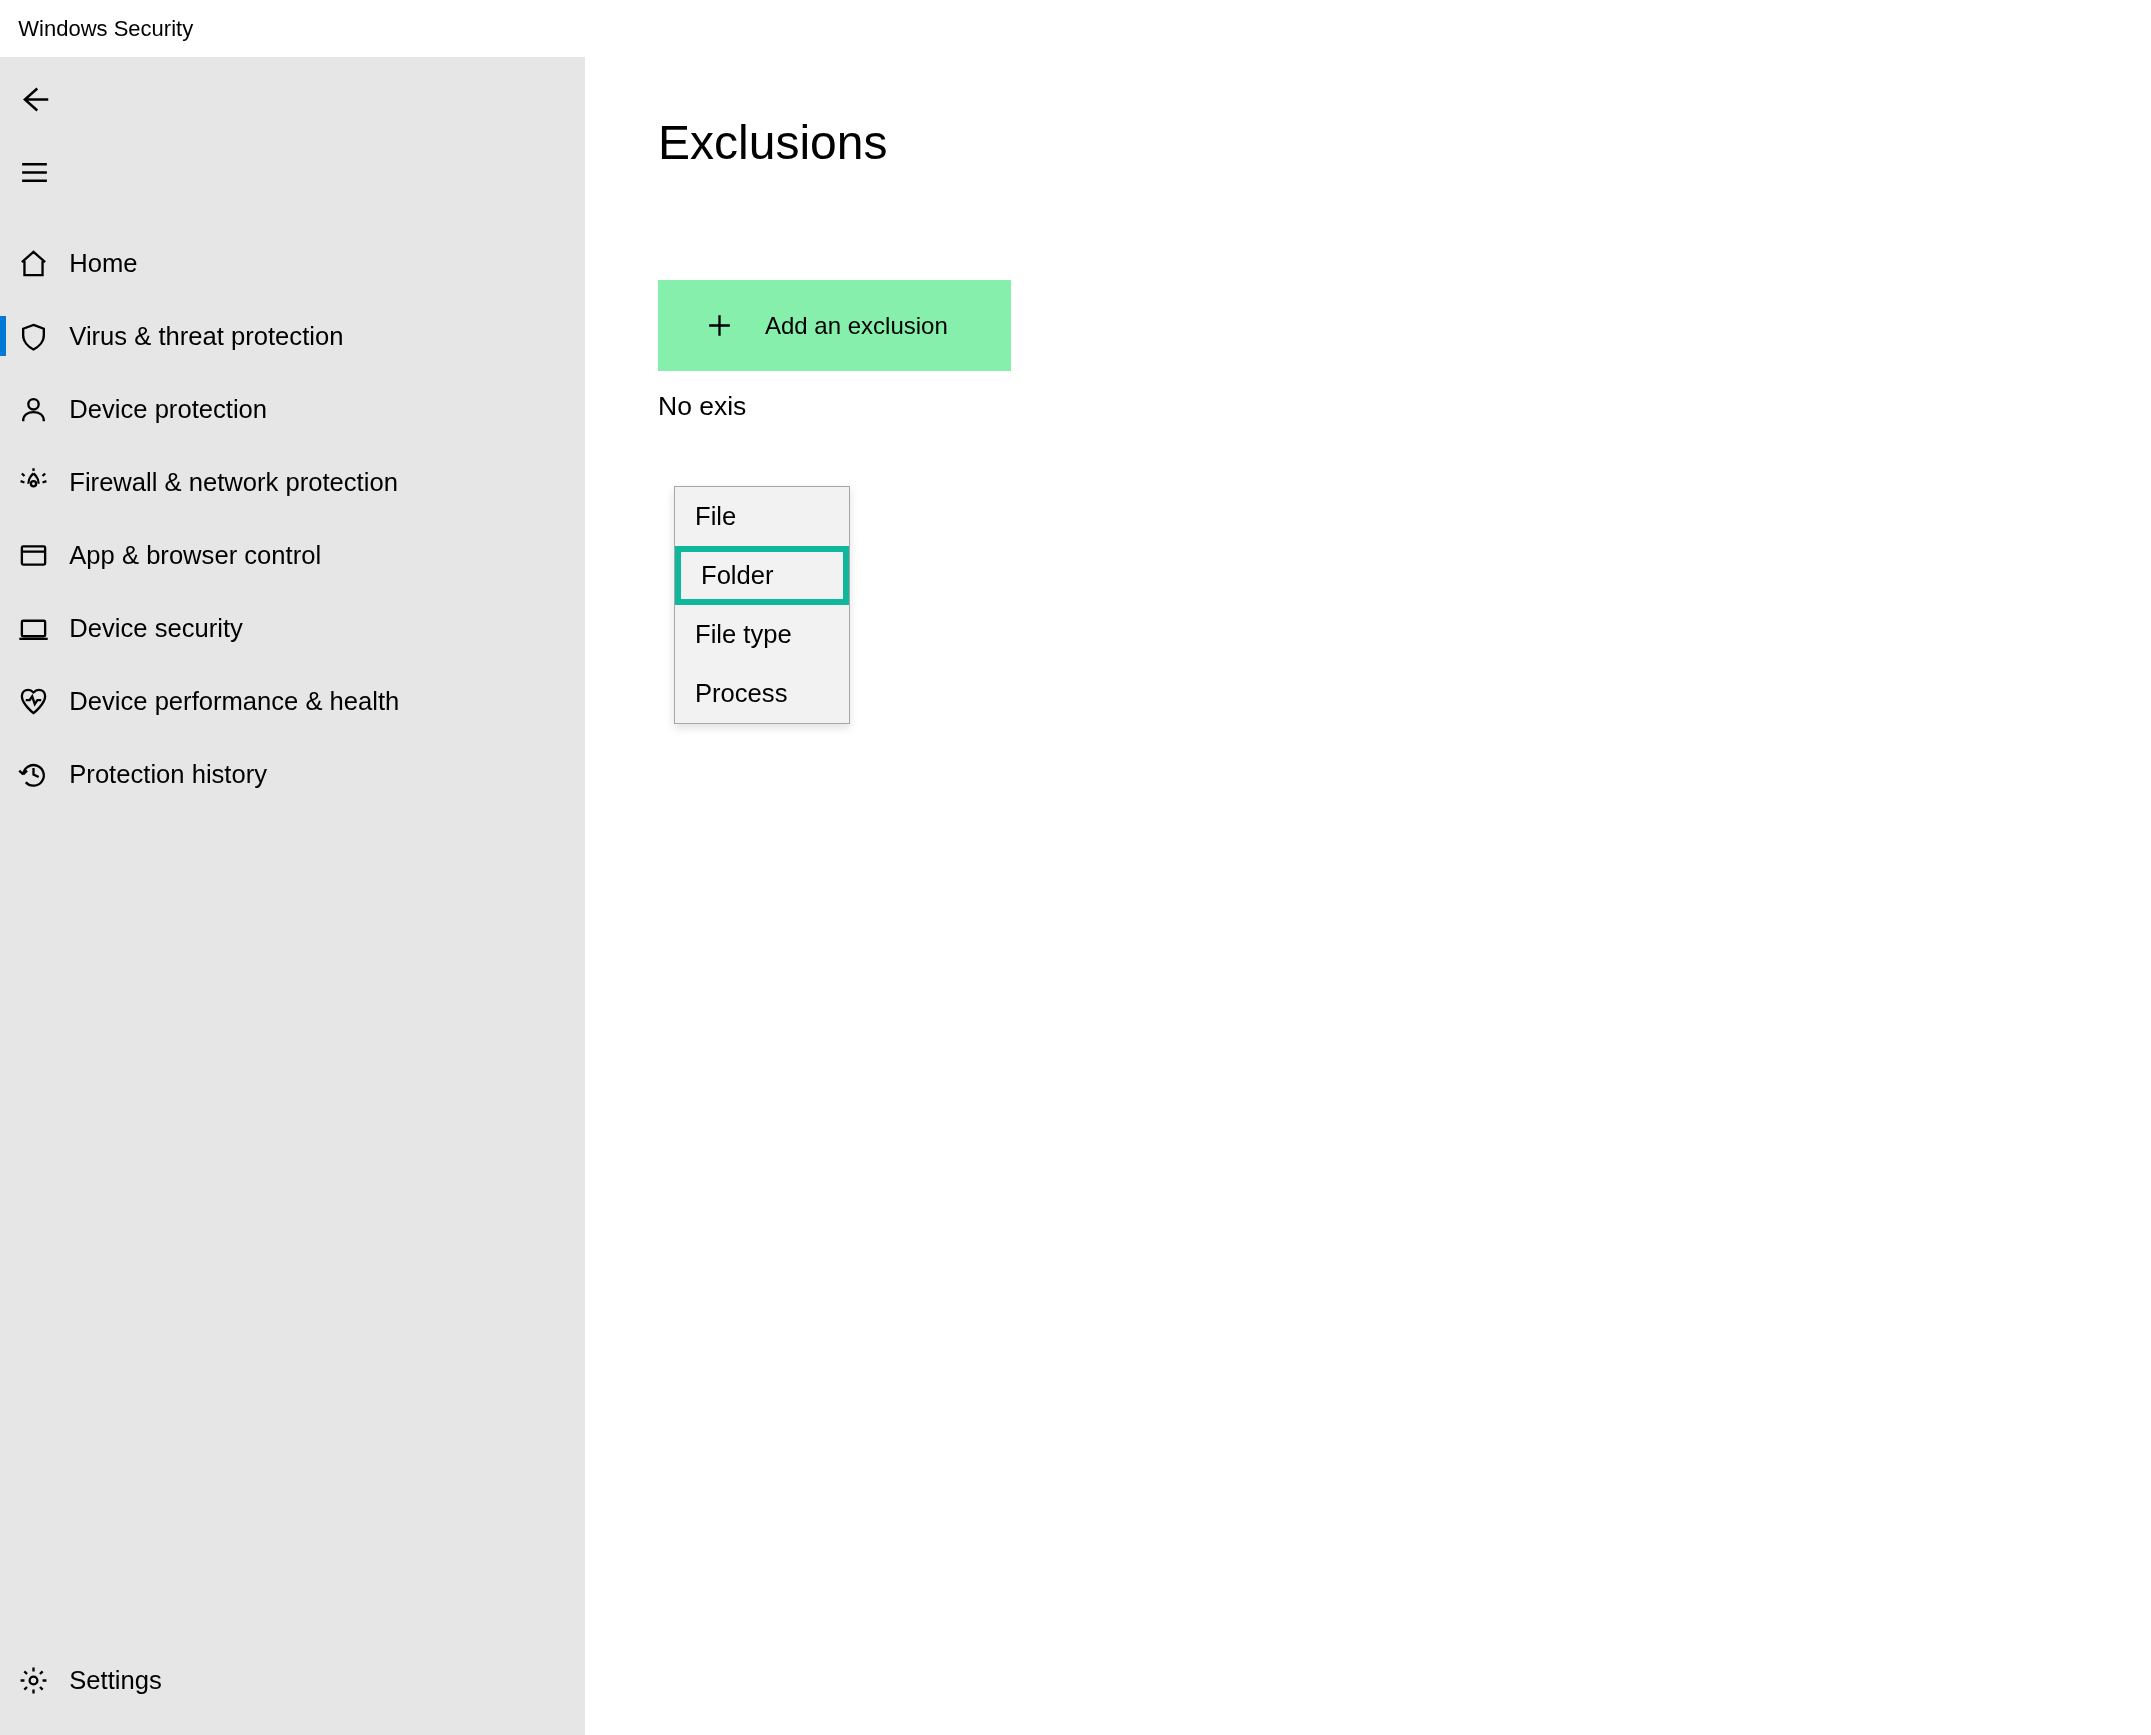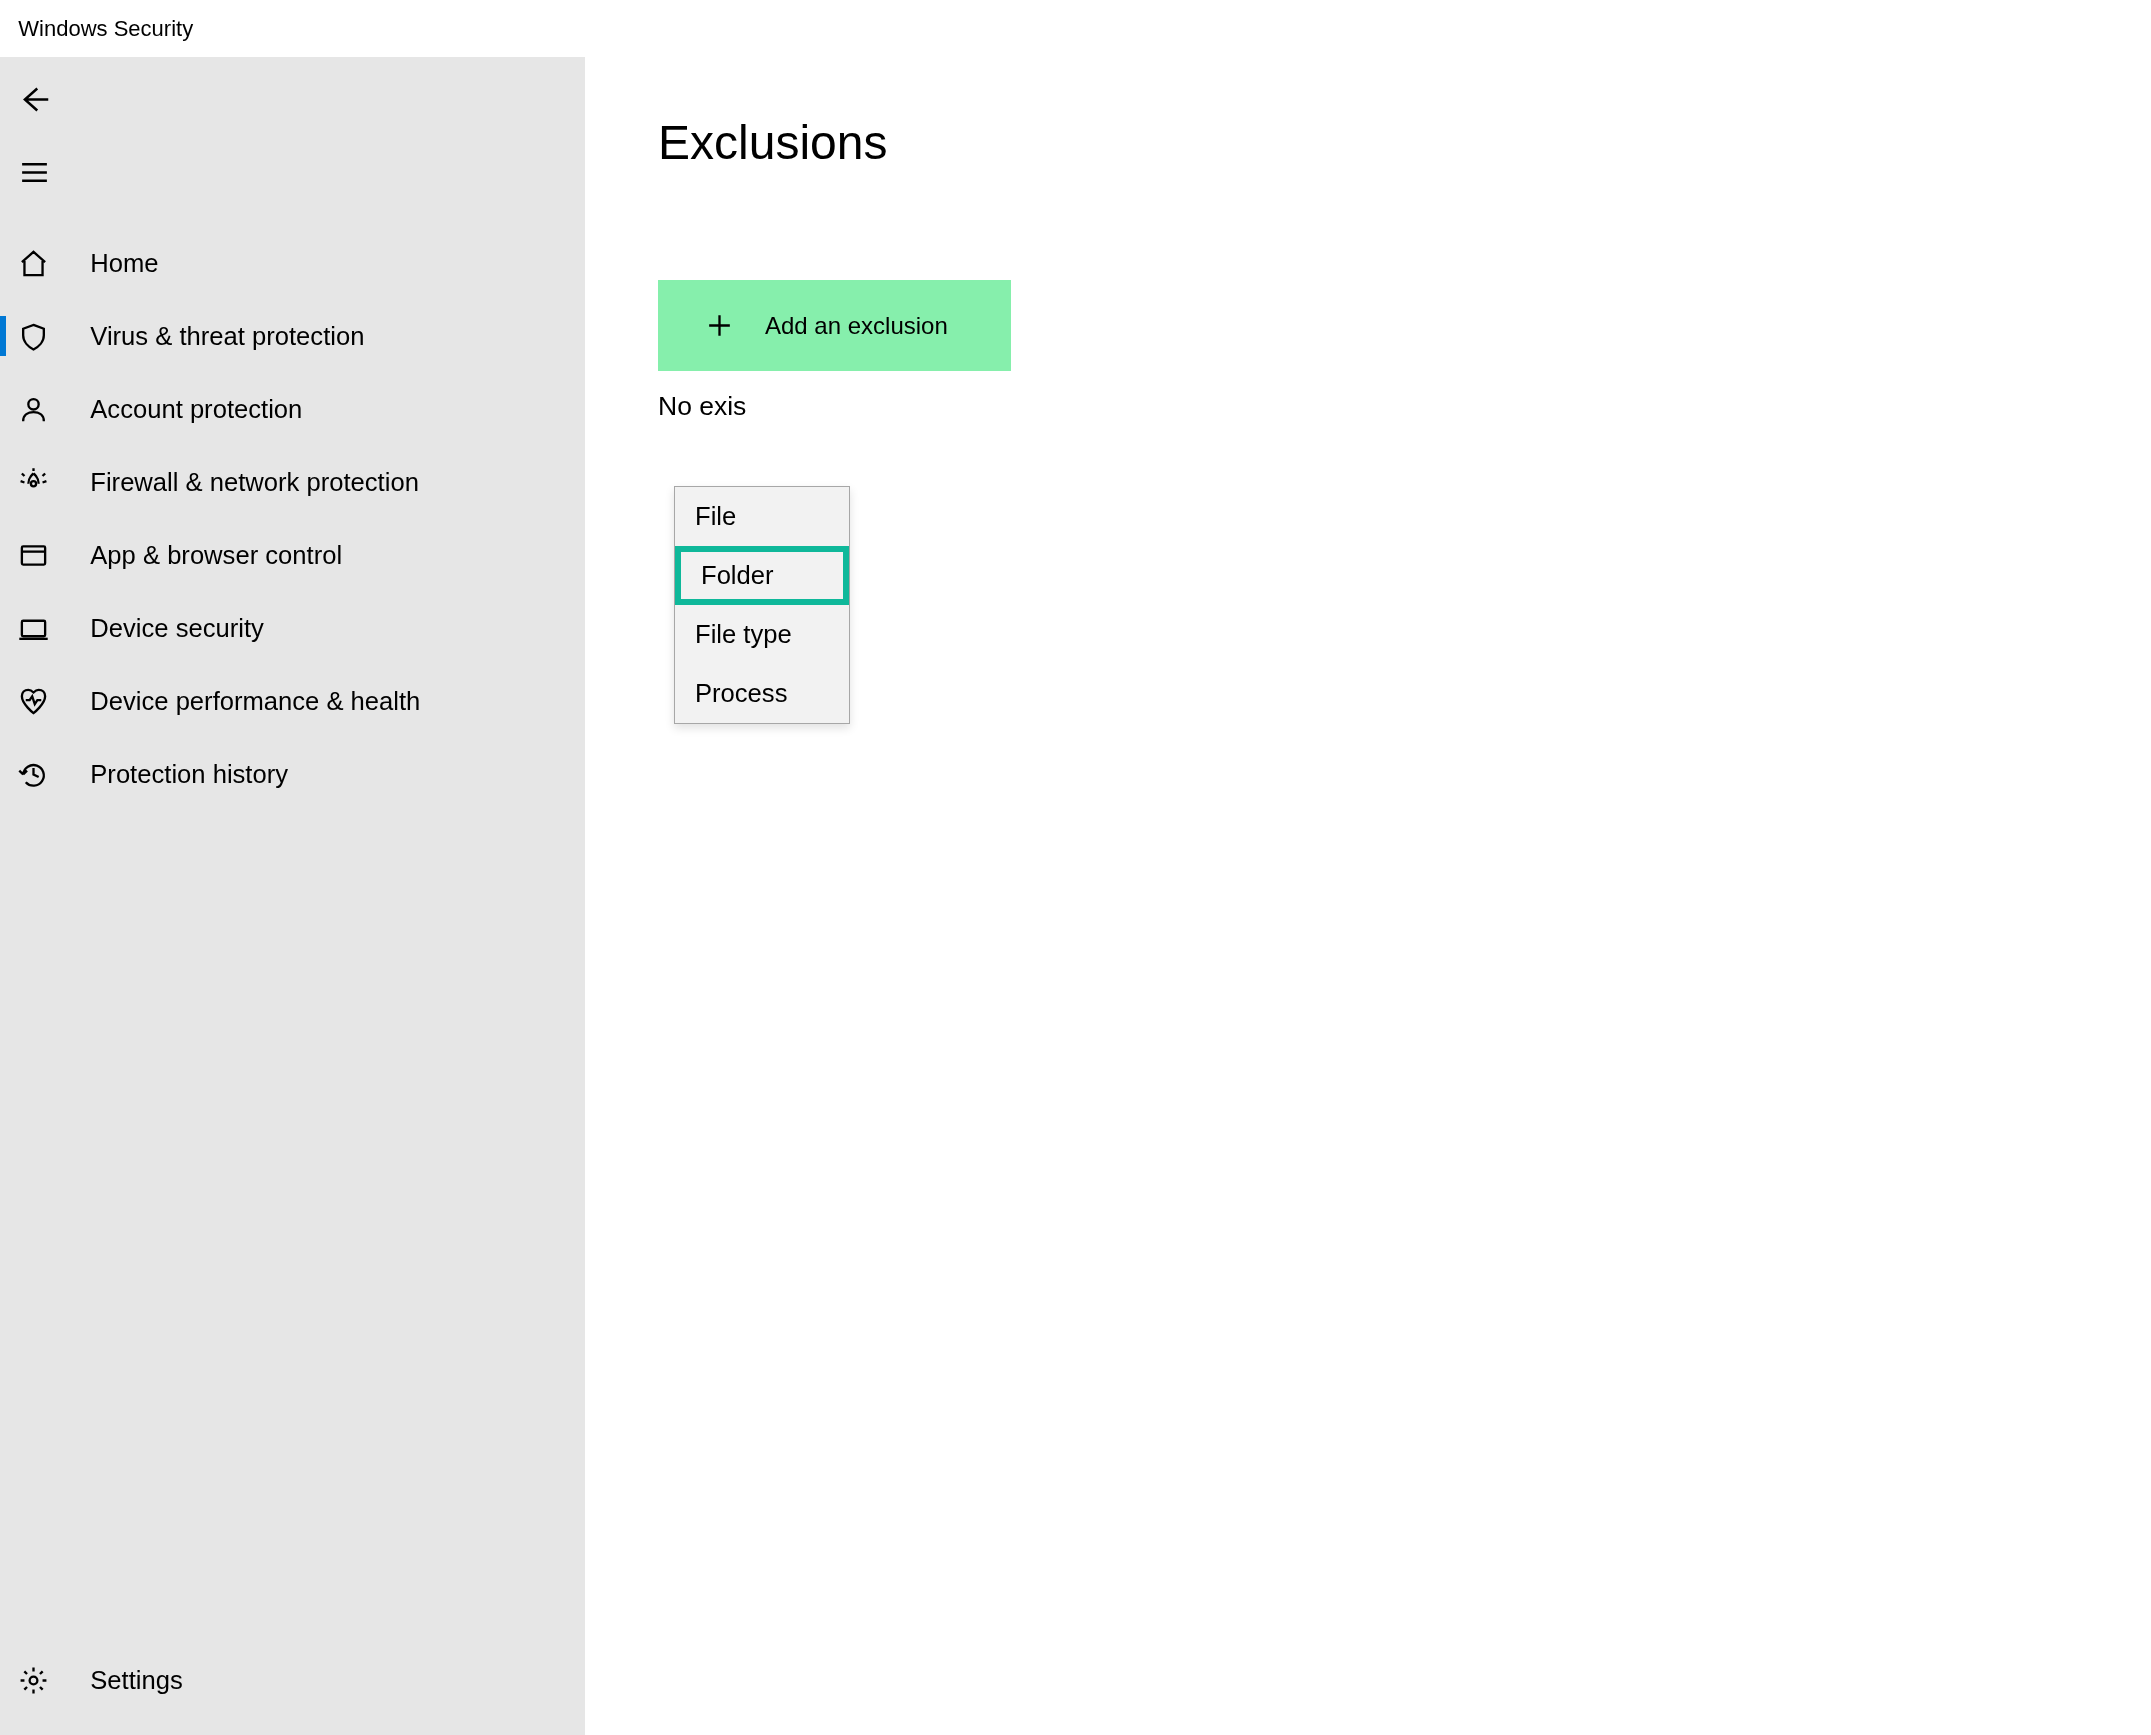--- a/index.html
+++ b/index.html
@@ -39,21 +39,20 @@
   }
   .sidebar-top-btn svg { width: 33px; height: 33px; }
   .nav-items { margin-top: 16.4px; }
   .nav-item {
     height: 73px;
     display: flex;
     align-items: center;
     padding-left: 18.3px;
     cursor: pointer;
     position: relative;
-    gap: 21px;
   }
   .nav-item.active::before {
     content: "";
     position: absolute;
     left: 0; top: 16.4px; bottom: 16.4px;
     width: 5.5px;
     background: #0078d4;
   }
   .nav-item .icon-slot {
     width: 51px;
@@ -170,21 +169,21 @@
         </span>
         <span class="label">Virus &amp; threat protection</span>
       </div>
       <div class="nav-item">
         <span class="icon-slot">
           <svg viewBox="0 0 24 24">
               <circle cx="12" cy="8" r="4"></circle>
               <path d="M4 21 C4 16 8 14 12 14 C16 14 20 16 20 21"></path>
             </svg>
         </span>
-        <span class="label">Account protection</span>
+        <span class="label">Device protection</span>
       </div>
       <div class="nav-item">
         <span class="icon-slot">
           <svg viewBox="0 0 24 24">
               <path d="M12 5 C12 5 8 8 8 13 M12 5 C12 5 16 8 16 13 M5 12 C5 12 2 11 2 11 M19 12 C19 12 22 11 22 11 M12 3 V1 M5 7 L3 5 M19 7 L21 5"></path>
               <circle cx="12" cy="13" r="2"></circle>
             </svg>
         </span>
         <span class="label">Firewall &amp; network protection</span>
       </div>

